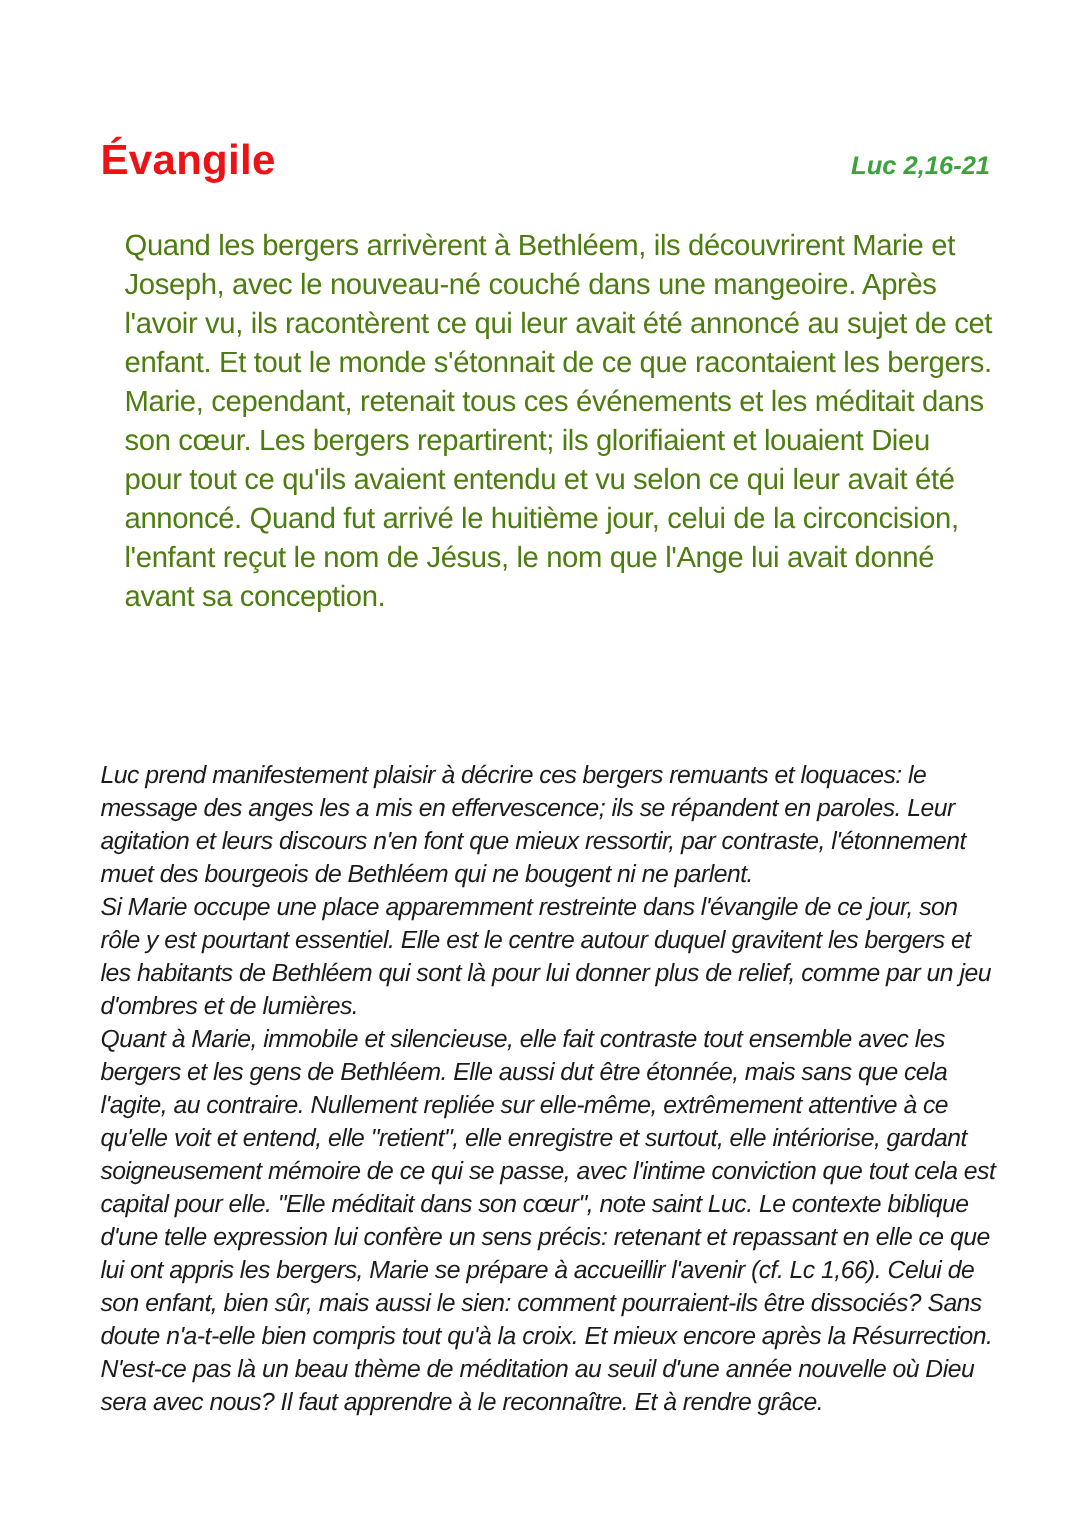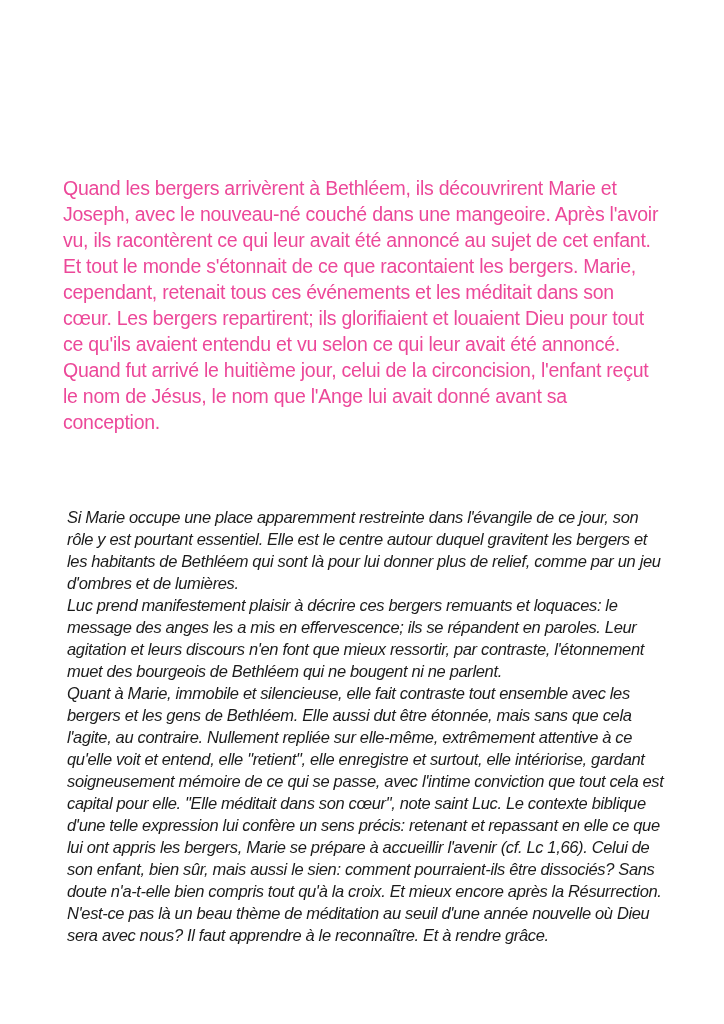--- a/index.html
+++ b/index.html
@@ -34,27 +34,26 @@
   }
   .scripture-ref {
     color: #3aa339;
     font-style: italic;
     font-size: 17px;
     font-weight: bold;
   }
   .gospel-body {
     position: absolute;
     top: 151px;
-    left: 63px;
+    left: 83px;
     right: 62px;
     font-size: 19.5px;
     line-height: 26px;
     letter-spacing: -0.25px;
-    color: #ec4899;
-    margin-top: 24px;
+    color: #4d7c0f;
   }
   .reflection-heading {
     position: absolute;
     top: 457px;
     left: 67px;
   }
   .reflection-body {
     position: absolute;
     top: 506px;
     left: 67px;
@@ -85,24 +84,28 @@
     color: #3aa339;
     font-size: 12.5px;
     letter-spacing: -0.1px;
   }
 </style>
 </head>
 <body>
 
 <div class="page">
 
+  <div class="gospel-header">
+    <span class="heading-red">Évangile</span>
+    <span class="scripture-ref">Luc 2,16-21</span>
+  </div>
 
   <div class="gospel-body">Quand les bergers arrivèrent à Bethléem, ils découvrirent Marie et Joseph, avec le nouveau-né couché dans une mangeoire. Après l'avoir vu, ils racontèrent ce qui leur avait été annoncé au sujet de cet enfant. Et tout le monde s'étonnait de ce que racontaient les bergers. Marie, cependant, retenait tous ces événements et les méditait dans son cœur. Les bergers repartirent; ils glorifiaient et louaient Dieu pour tout ce qu'ils avaient entendu et vu selon ce qui leur avait été annoncé. Quand fut arrivé le huitième jour, celui de la circoncision, l'enfant reçut le nom de Jésus, le nom que l'Ange lui avait donné avant sa conception.</div>
 
 
   <div class="reflection-body">
+    <p>Luc prend manifestement plaisir à décrire ces bergers remuants et loquaces: le message des anges les a mis en effervescence; ils se répandent en paroles. Leur agitation et leurs discours n'en font que mieux ressortir, par contraste, l'étonnement muet des bourgeois de Bethléem qui ne bougent ni ne parlent.</p>
     <p>Si Marie occupe une place apparemment restreinte dans l'évangile de ce jour, son rôle y est pourtant essentiel. Elle est le centre autour duquel gravitent les bergers et les habitants de Bethléem qui sont là pour lui donner plus de relief, comme par un jeu d'ombres et de lumières.</p>
-    <p>Luc prend manifestement plaisir à décrire ces bergers remuants et loquaces: le message des anges les a mis en effervescence; ils se répandent en paroles. Leur agitation et leurs discours n'en font que mieux ressortir, par contraste, l'étonnement muet des bourgeois de Bethléem qui ne bougent ni ne parlent.</p>
     <p>Quant à Marie, immobile et silencieuse, elle fait contraste tout ensemble avec les bergers et les gens de Bethléem. Elle aussi dut être étonnée, mais sans que cela l'agite, au contraire. Nullement repliée sur elle-même, extrêmement attentive à ce qu'elle voit et entend, elle "retient", elle enregistre et surtout, elle intériorise, gardant soigneusement mémoire de ce qui se passe, avec l'intime conviction que tout cela est capital pour elle. "Elle méditait dans son cœur", note saint Luc. Le contexte biblique d'une telle expression lui confère un sens précis: retenant et repassant en elle ce que lui ont appris les bergers, Marie se prépare à accueillir l'avenir (cf. Lc 1,66). Celui de son enfant, bien sûr, mais aussi le sien: comment pourraient-ils être dissociés? Sans doute n'a-t-elle bien compris tout qu'à la croix. Et mieux encore après la Résurrection. N'est-ce pas là un beau thème de méditation au seuil d'une année nouvelle où Dieu sera avec nous? Il faut apprendre à le reconnaître. Et à rendre grâce.</p>
   </div>
 
 
 </div>
 
 </body></html>

